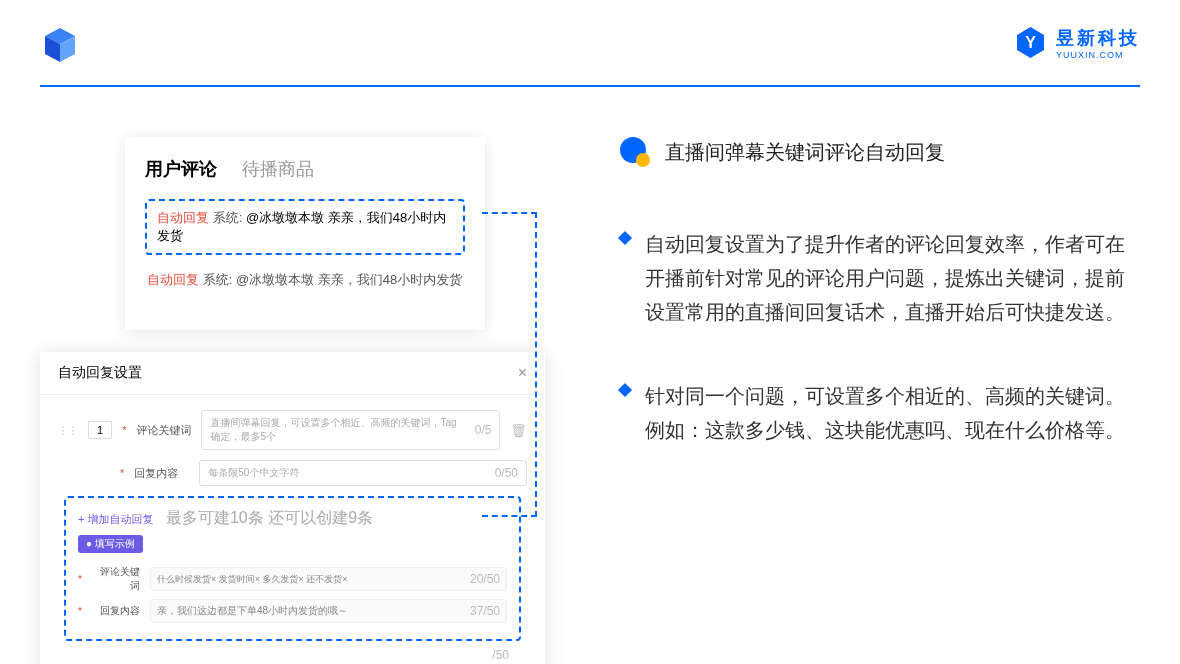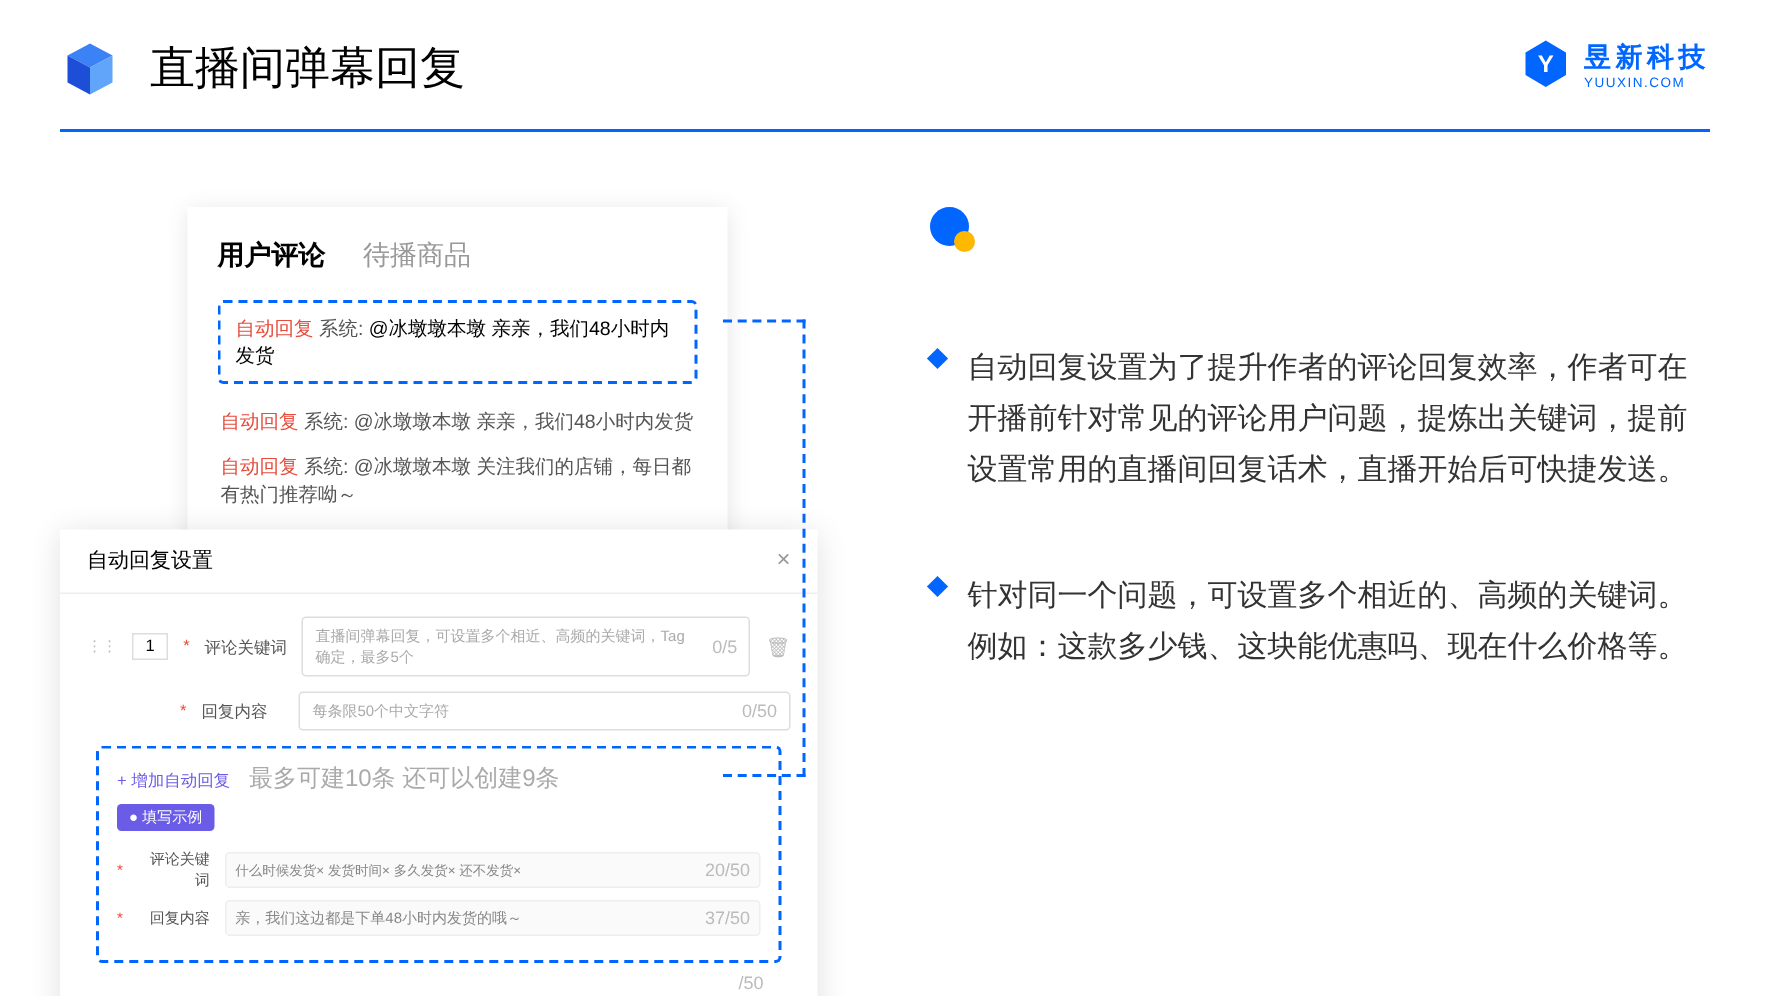--- a/index.html
+++ b/index.html
@@ -71,21 +71,20 @@
 <body>
 
 <div class="header">
   <div class="header-icon">
     <svg viewBox="0 0 40 40">
         <path d="M20 3 L35 11 L20 19 L5 11 Z" fill="#3B82F6"></path>
         <path d="M5 11 L20 19 L20 37 L5 29 Z" fill="#1D4ED8"></path>
         <path d="M35 11 L20 19 L20 37 L35 29 Z" fill="#60A5FA"></path>
       </svg>
   </div>
-  <div class="header-title">直播间弹幕回复</div>
 </div>
 <div class="brand">
   <div class="brand-icon">
     <svg viewBox="0 0 35 35">
         <path d="M17.5 2 L31 10 L31 25 L17.5 33 L4 25 L4 10 Z" fill="#0066FF"></path>
         <text x="17.5" y="23" text-anchor="middle" fill="#fff" font-size="16" font-weight="bold">Y</text>
       </svg>
   </div>
   <div class="brand-text">
     <div class="brand-name">昱新科技</div>
@@ -104,25 +103,20 @@
       </div>
       <div class="comment-highlight">
         <span class="tag-auto">自动回复</span>
         <span class="tag-sys">系统:</span>
         <span>@冰墩墩本墩 亲亲，我们48小时内发货</span>
       </div>
       <div class="comment-row">
         <span class="tag-auto">自动回复</span>
         <span class="tag-sys">系统:</span>
         <span>@冰墩墩本墩 亲亲，我们48小时内发货</span>
-      </div>
-      <div class="comment-row">
-        <span class="tag-auto">自动回复</span>
-        <span class="tag-sys">系统:</span>
-        <span>@冰墩墩本墩 关注我们的店铺，每日都有热门推荐呦～</span>
       </div>
     </div>
 
     <div class="settings-card">
       <div class="settings-header">
         <span>自动回复设置</span>
         <span class="close-x">×</span>
       </div>
       <div class="settings-body">
         <div class="form-row">
@@ -177,20 +171,21 @@
     <div class="line1"></div>
 
   </div>
 
   <div class="right-col">
     <div class="section-header">
       <div class="section-icon">
         <div class="circle-blue"></div>
         <div class="circle-yellow"></div>
       </div>
+      <div class="section-title">直播间弹幕关键词评论自动回复</div>
     </div>
     <div class="bullet-item">
       <div class="bullet-diamond"></div>
       <div class="bullet-text">自动回复设置为了提升作者的评论回复效率，作者可在开播前针对常见的评论用户问题，提炼出关键词，提前设置常用的直播间回复话术，直播开始后可快捷发送。</div>
     </div>
     <div class="bullet-item">
       <div class="bullet-diamond"></div>
       <div class="bullet-text">针对同一个问题，可设置多个相近的、高频的关键词。例如：这款多少钱、这块能优惠吗、现在什么价格等。</div>
     </div>
   </div>

